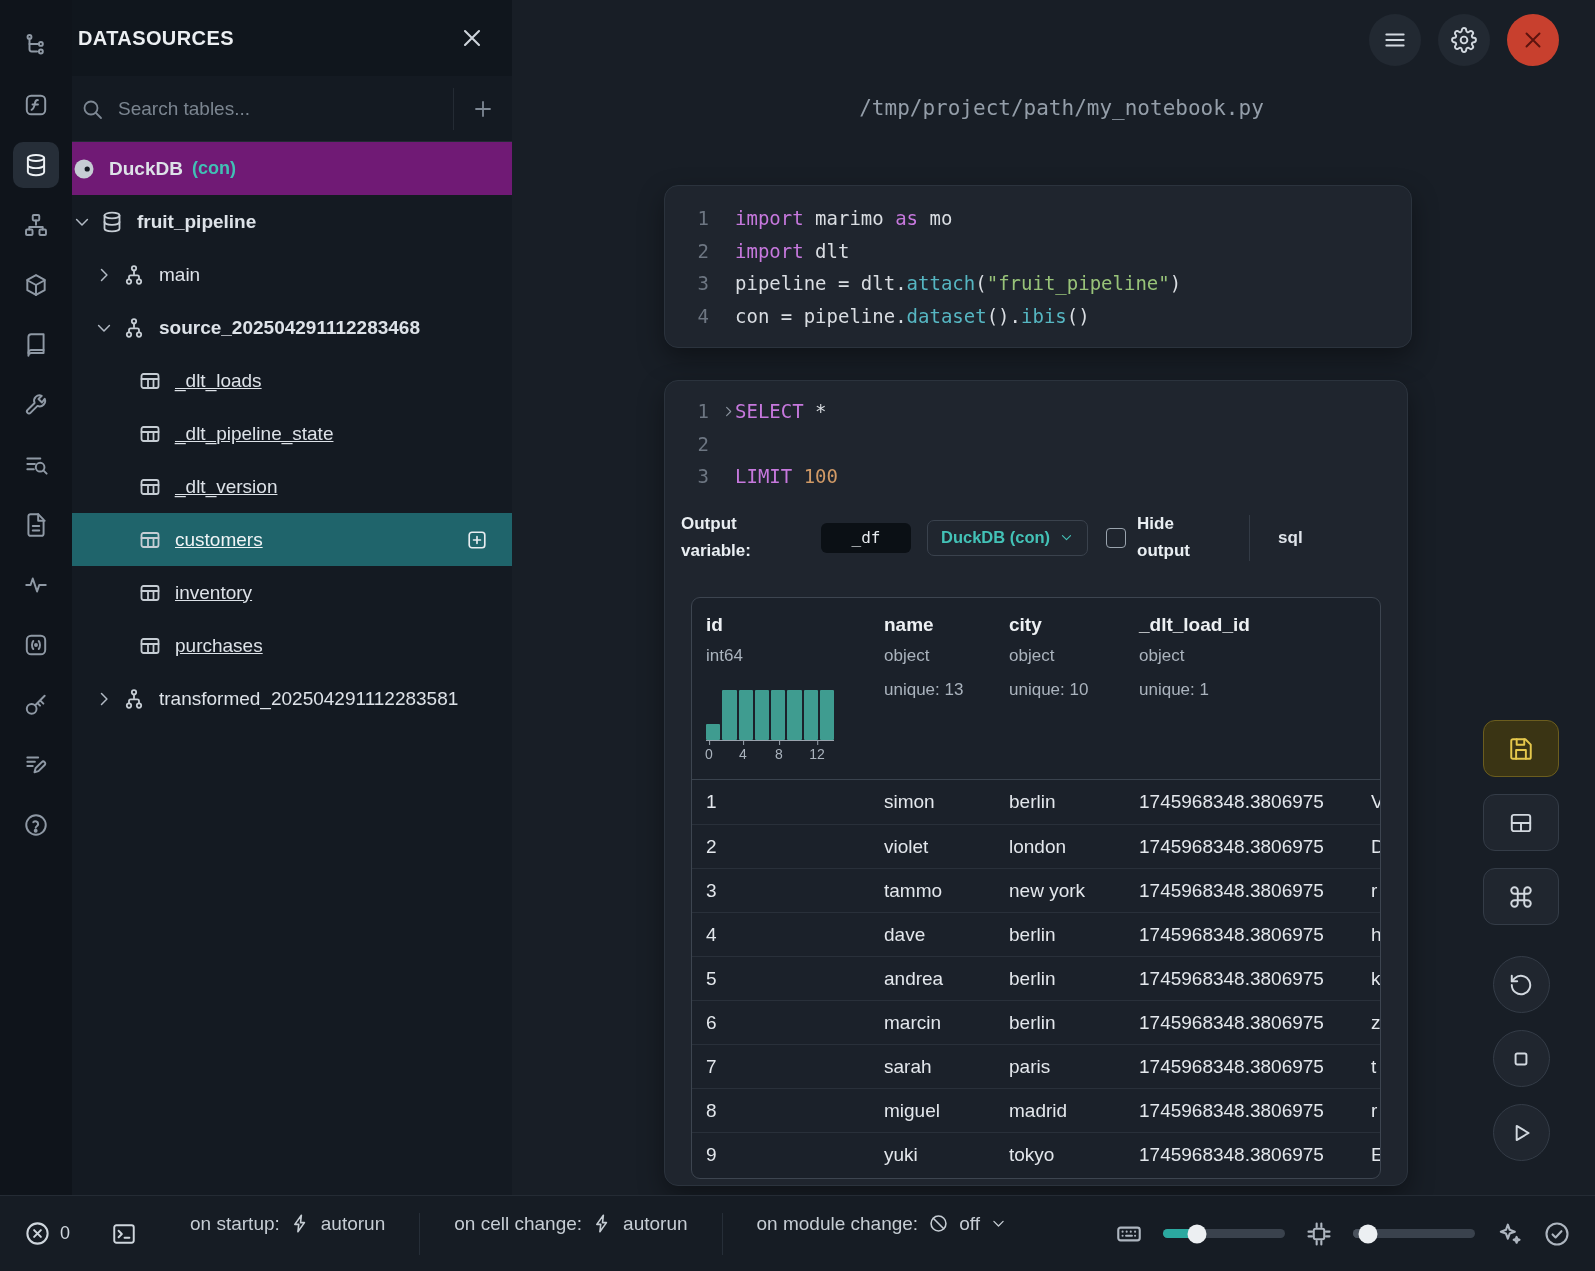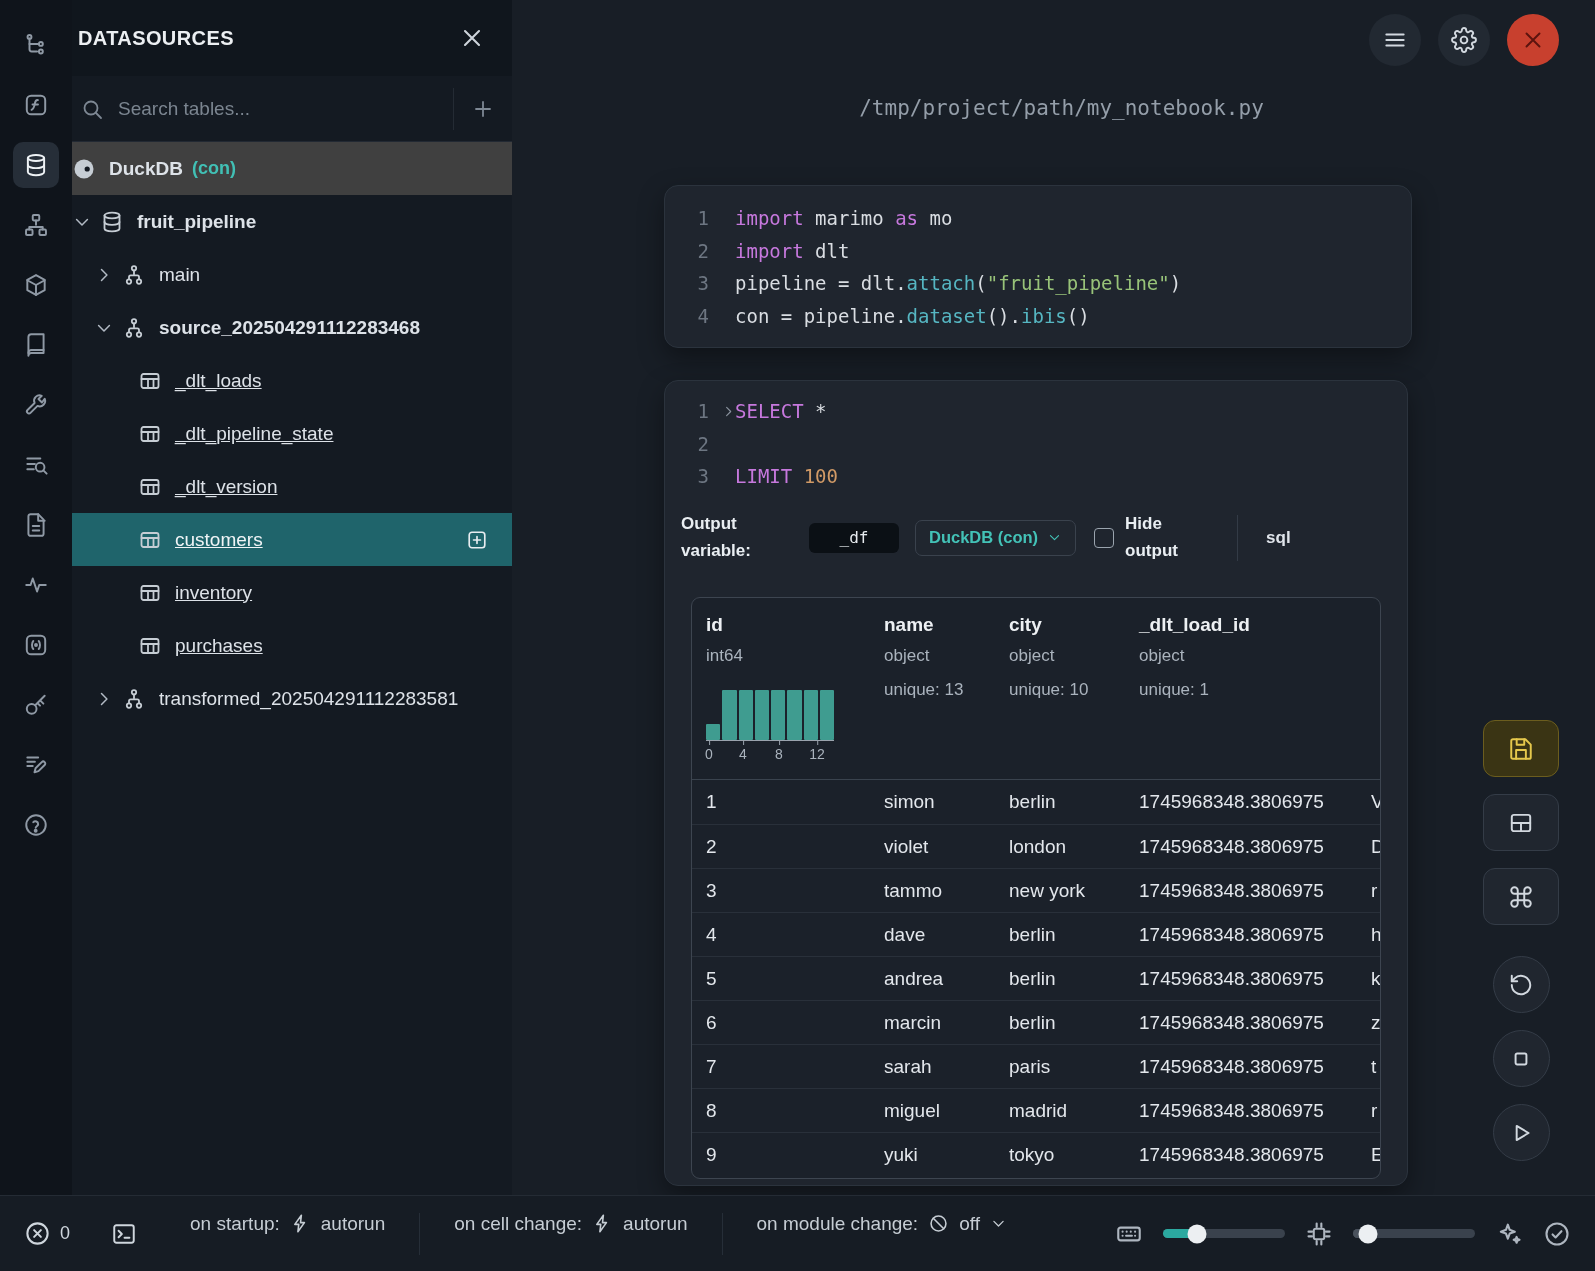--- a/index.html
+++ b/index.html
@@ -35,21 +35,21 @@
 
   .tree-row { height:53px; display:flex; align-items:center; color:#dde2e8; font-size:19px;
               cursor:pointer; position:relative; }
   .tree-row .chev { width:20px; height:20px; color:#b2bac4; flex:0 0 20px; margin-right:8px; }
   .tree-row .chev.down svg { transform:rotate(90deg); }
   .tree-row .row-icon { width:24px; height:24px; color:#c6cdd4; margin-right:13px; flex:0 0 24px; }
   .tree-row.lvl0 { padding-left:16px; }
   .tree-row.lvl1 { padding-left:38px; }
   .tree-row.lvl2 { padding-left:82px;text-decoration:underline; }
   .tree-row.bold .t-label { font-weight:bold; }
-  .tree-row.conn-row { background:#404040; }
+  .tree-row.conn-row { background:#701a75; }
   .conn-badge { color:#41c0b5; font-weight:bold; margin-left:9px; font-size:18px; }
   .tree-row.selected { background:#1f646b; color:#f0f4f6; }
   .row-action { position:absolute; right:24px; top:50%; transform:translateY(-50%);
                 width:22px; height:22px; color:#e8edf1; cursor:pointer; }
 
   .tooltip { position:absolute; left:362px; top:455px; height:49px; background:#232931;
              border:1px solid #3a424d; border-radius:9px; display:flex; align-items:center;
              padding:0 23px; font-size:19px; color:#d5dae0; box-shadow:0 8px 22px rgba(0,0,0,.45); z-index:9; }
 
   
@@ -74,21 +74,21 @@
   .code-line .ln-chev { position:absolute; left:56px; top:9px; width:15px; height:15px; color:#8a939e; }
   .code-line .code-text { margin-left:26px; white-space:pre; color:#d9dde2; }
   .tok-kw { color:#c678dd; }
   .tok-pl { color:#d9dde2; }
   .tok-fn { color:#56b6c2; }
   .tok-str { color:#98c379; }
   .tok-num { color:#d19a66; }
 
   .output-row { display:flex; align-items:center; margin:14px 18px 0 16px; height:62px; }
   .out-label { font-size:17px; font-weight:bold; color:#e9eef2; width:88px; line-height:1.55; }
-  .out-input { margin-left:40px; width:90px; height:30px; background:#0b1015; border:none; outline:none;
+  .out-input { margin-left:52px; width:90px; height:30px; background:#0b1015; border:none; outline:none;
                border-radius:6px; color:#e6eaee; font-family:"DejaVu Sans Mono", monospace; font-size:16px;
                text-align:center; }
   .out-select { margin-left:16px; height:36px; border:1px solid #3a424d; background:#20262f;
                 border-radius:7px; display:flex; align-items:center; gap:9px; padding:0 13px;
                 color:#43c2b7; font-weight:bold; font-size:16.5px; cursor:pointer; white-space:nowrap; }
   .out-select .ic { width:15px; height:15px; }
   .out-select .ic svg { transform:rotate(90deg); }
   .out-check { margin-left:18px; width:20px; height:20px; border:1.6px solid #9aa4ae; border-radius:4px;
                cursor:pointer; flex:0 0 20px; }
   .out-hide { margin-left:11px; font-size:17px; font-weight:bold; color:#e9eef2; line-height:1.55; width:72px; }

